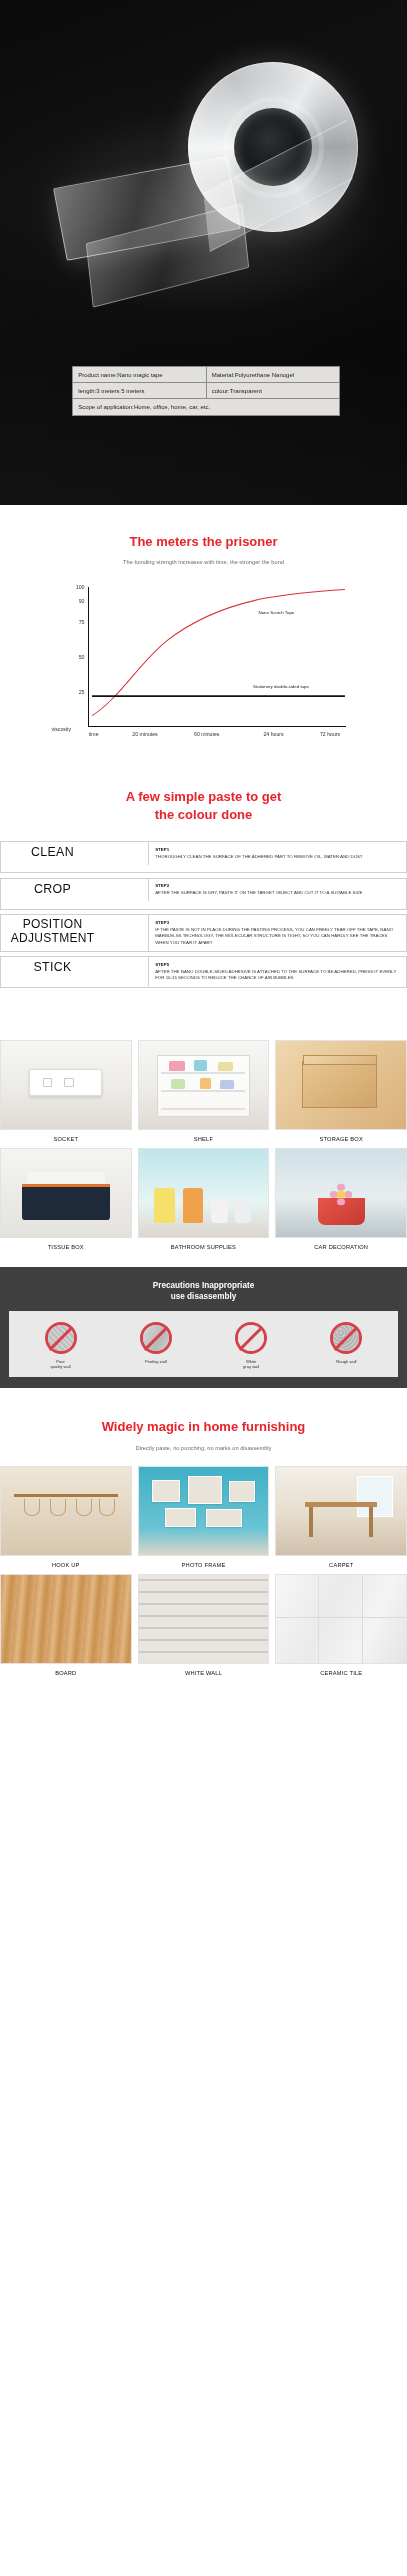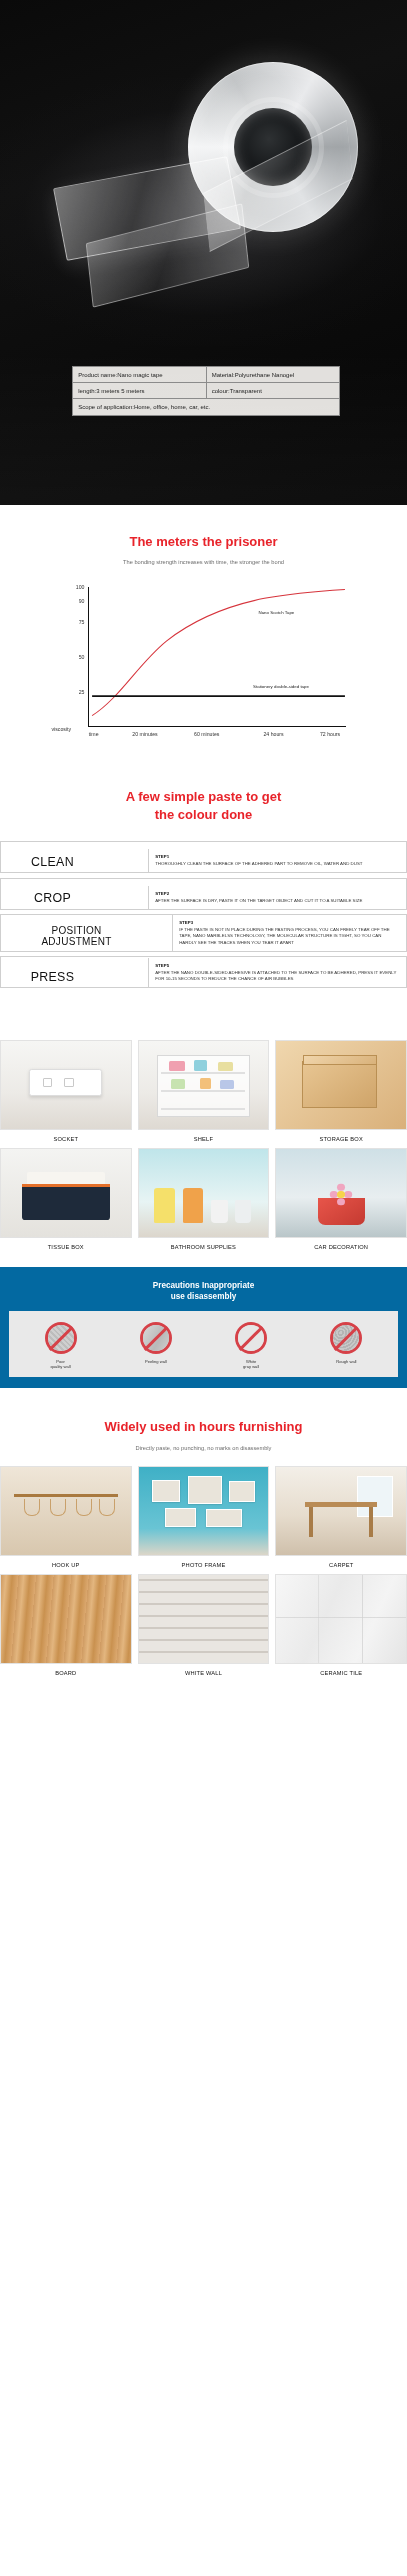--- a/index.html
+++ b/index.html
@@ -165,41 +165,41 @@
     color: #222;
     line-height: 1.25;
     text-align: center;
   }
 
   
   .steps-block { padding: 31px 0 0; }
   .steps-list { margin-top: 17.5px; }
   .step-row {
     display: flex;
-    align-items: flex-end;
+    align-items: flex-start;
     border: 0.5px solid #cfcfcf;
     margin-bottom: 4.6px;
     min-height: 32px;
     background: #fff;
     gap: 44px;
   }
   .step-word {
     width: 103px;
     flex: none;
     display: flex;
     align-items: center;
     justify-content: center;
     font-size: 12.4px;
     letter-spacing: 0.3px;
     color: #111;
     padding: 3.1px 4.1px;
     text-align: center;
     line-height: 1.15;
   }
-  .step-word.small { font-size: 10px; margin-left: 24px; }
+  .step-word.small { font-size: 12px; }
   .step-body {
     flex: 1;
     border-left: 0.5px solid #cfcfcf;
     padding: 4.6px 6.2px;
   }
   .step-no { font-size: 4.4px; font-weight: bold; color: #111; margin-bottom: 2.1px; }
   .step-desc { font-size: 4.4px; color: #333; line-height: 1.45; }
 
   
   .scen-block { padding: 32px 0 0; }
@@ -313,21 +313,21 @@
   .table-legs .topb { position:absolute; left:0; right:0; top:0; height:4.6px; background:#b98b55; }
   .table-legs .lg { position:absolute; top:4.6px; width:4.1px; height:100%; background:#a87c48; }
   .win {
     position:absolute; right:10%; top:10%; width:28%; height:46%;
     background:#eef5f8; border:1.5px solid #fff;
   }
 
   
   .precaution-block { padding: 17.5px 0 0; }
   .precaution-card {
-    background: #0369a1;
+    background: #404040;
     padding: 9.3px 9.3px 11.3px;
   }
   .precaution-title {
     text-align:center;
     color:#fff;
     font-size: 8.2px;
     font-weight: bold;
     line-height: 1.4;
     padding: 3.1px 0 8.2px;
   }
@@ -462,21 +462,21 @@
       <div class="step-row">
         <div class="step-word small">POSITION ADJUSTMENT</div>
         <div class="step-body">
           <div class="step-no">STEP3</div>
           <div class="step-desc">IF THE PASTE IS NOT IN PLACE DURING THE PASTING PROCESS, YOU CAN FREELY TEAR OFF THE TAPE, NANO MARBLELSS TECHNOLOGY, THE MOLECULAR STRUCTURE IS TIGHT, SO YOU CAN HARDLY SEE THE TRACES WHEN YOU TEAR IT APART</div>
         </div>
       </div>
 
 
       <div class="step-row">
-        <div class="step-word">PRESS</div>
+        <div class="step-word">STICK</div>
         <div class="step-body">
           <div class="step-no">STEP5</div>
           <div class="step-desc">AFTER THE NANO DOUBLE-SIDED ADHESIVE IS ATTACHED TO THE SURFACE TO BE ADHERED, PRESS IT EVENLY FOR 10-15 SECONDS TO REDUCE THE CHANCE OF AIR BUBBLES</div>
         </div>
       </div>
 
     </div>
   </section>
 
   <section class="sec scen-block">
@@ -593,21 +593,21 @@
               <span>Rough wall</span>
             </div>
           </div>
 
         </div>
       </div>
     </div>
   </section>
 
   <section class="sec furnish-block">
-    <h2 class="sec-title">Widely used in hours furnishing</h2>
+    <h2 class="sec-title">Widely magic in home furnishing</h2>
     <p class="sec-sub furnish-sub">Directly paste, no punching, no marks on disassembly</p>
 
     <div class="grid3">
 
       <div class="cell">
         <div class="thumb bg-hook">
           <div class="hook-rail"></div>
           <div class="hanger" style="left:18%;"></div>
           <div class="hanger" style="left:38%;"></div>
           <div class="hanger" style="left:58%;"></div>

